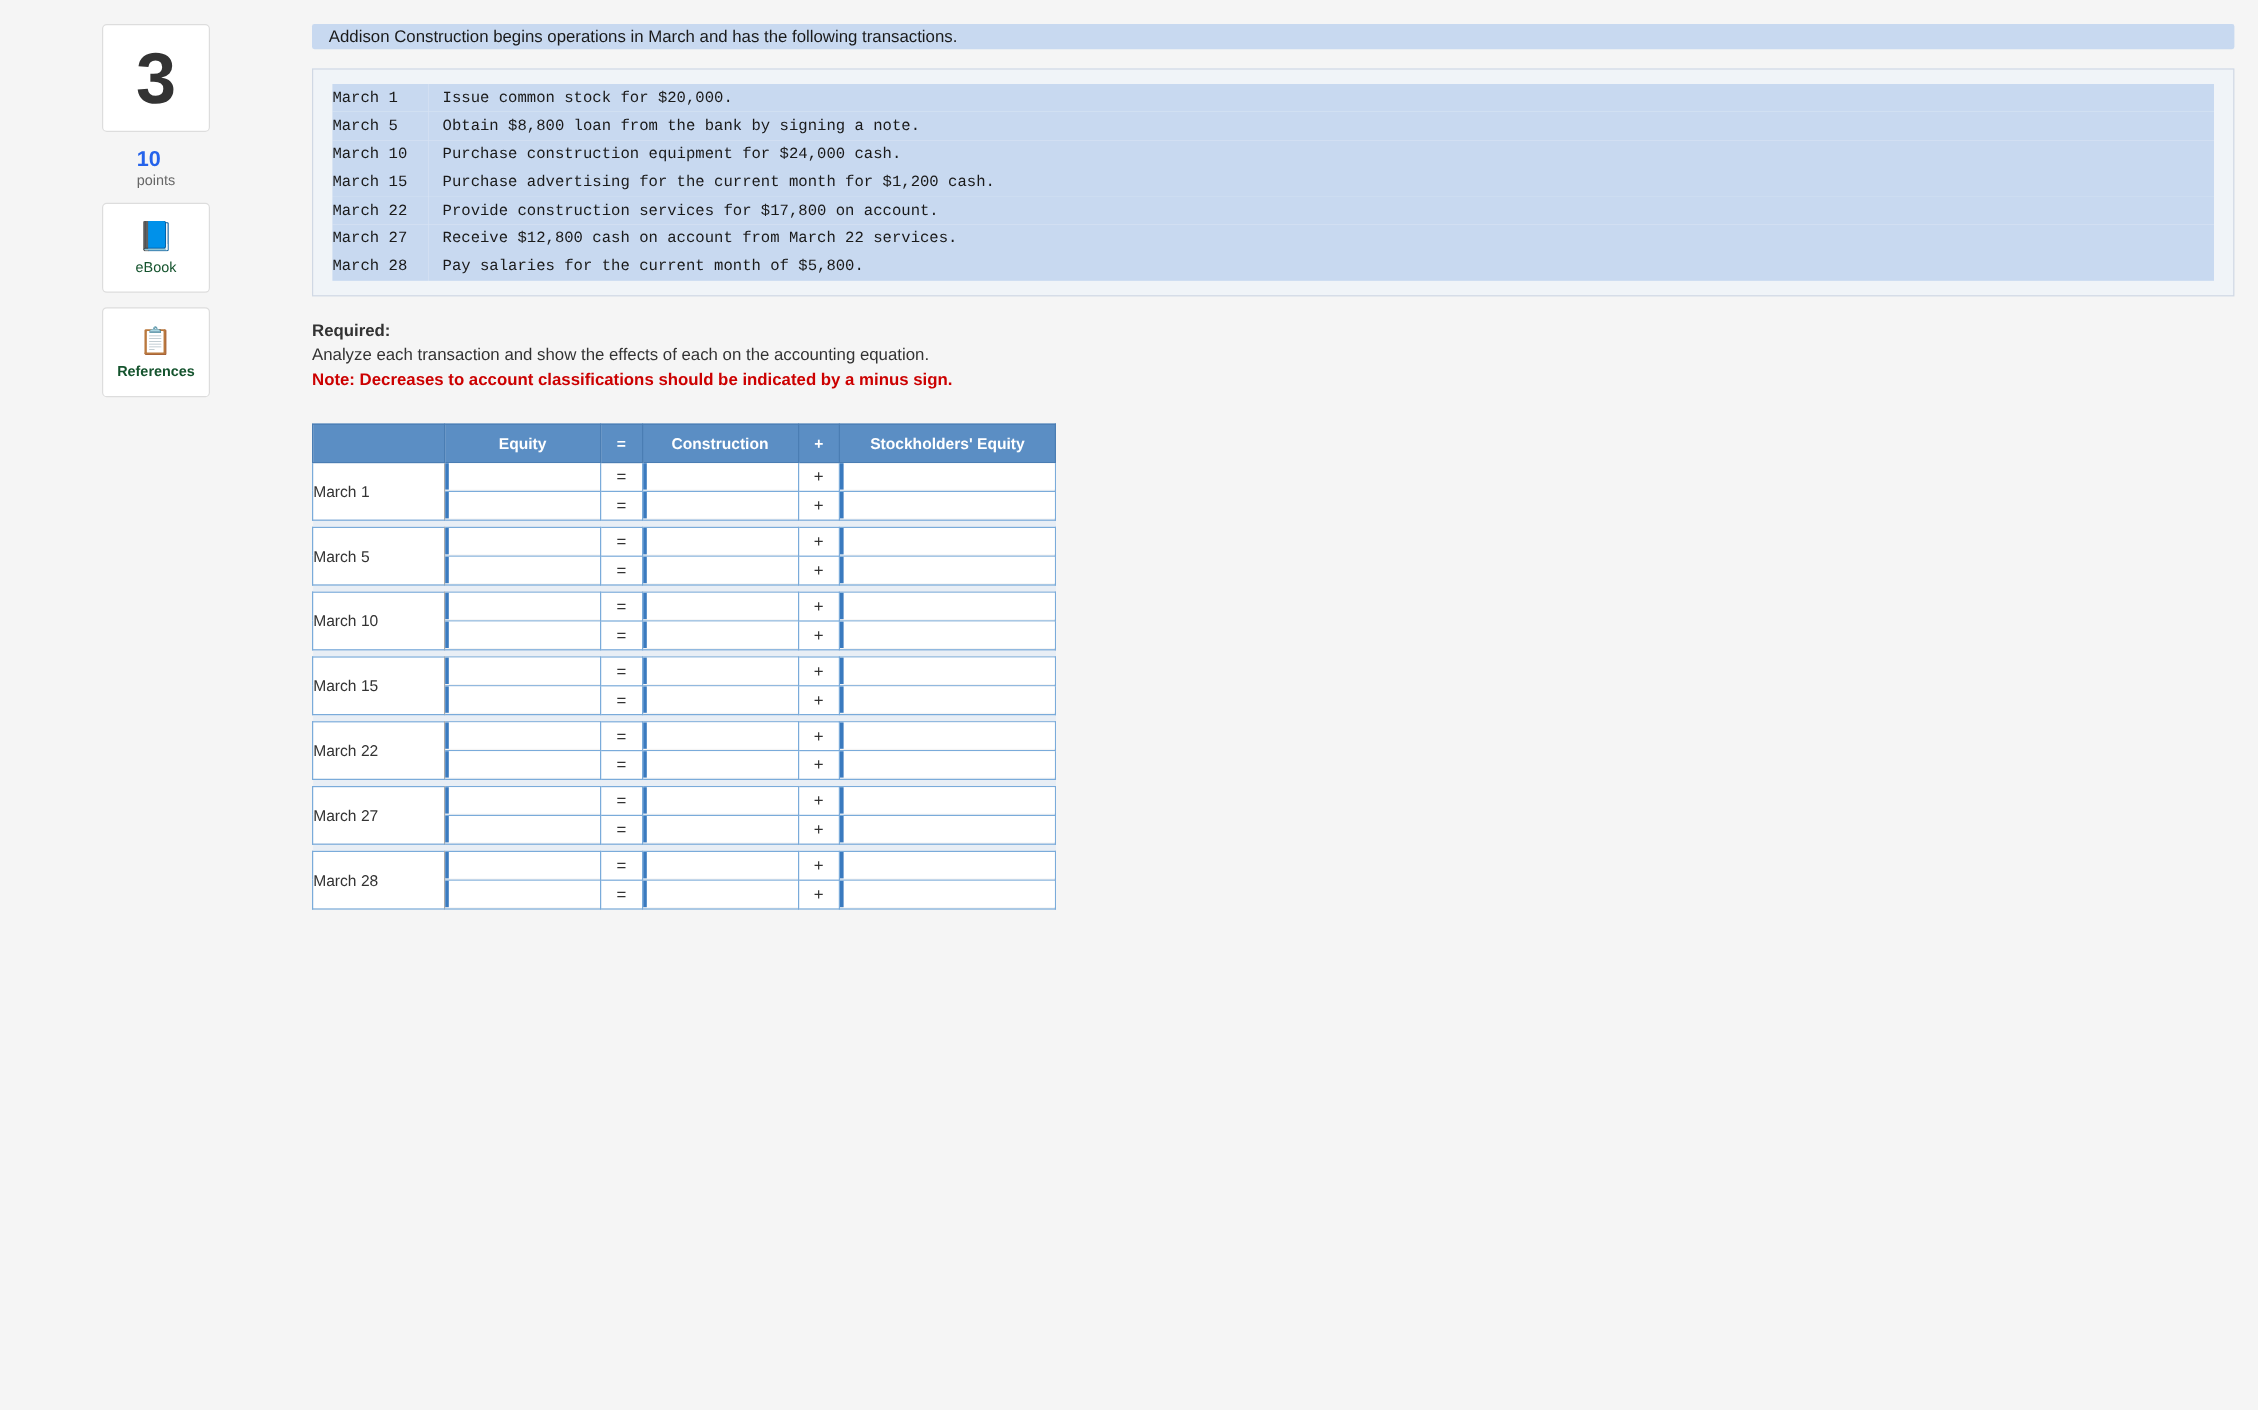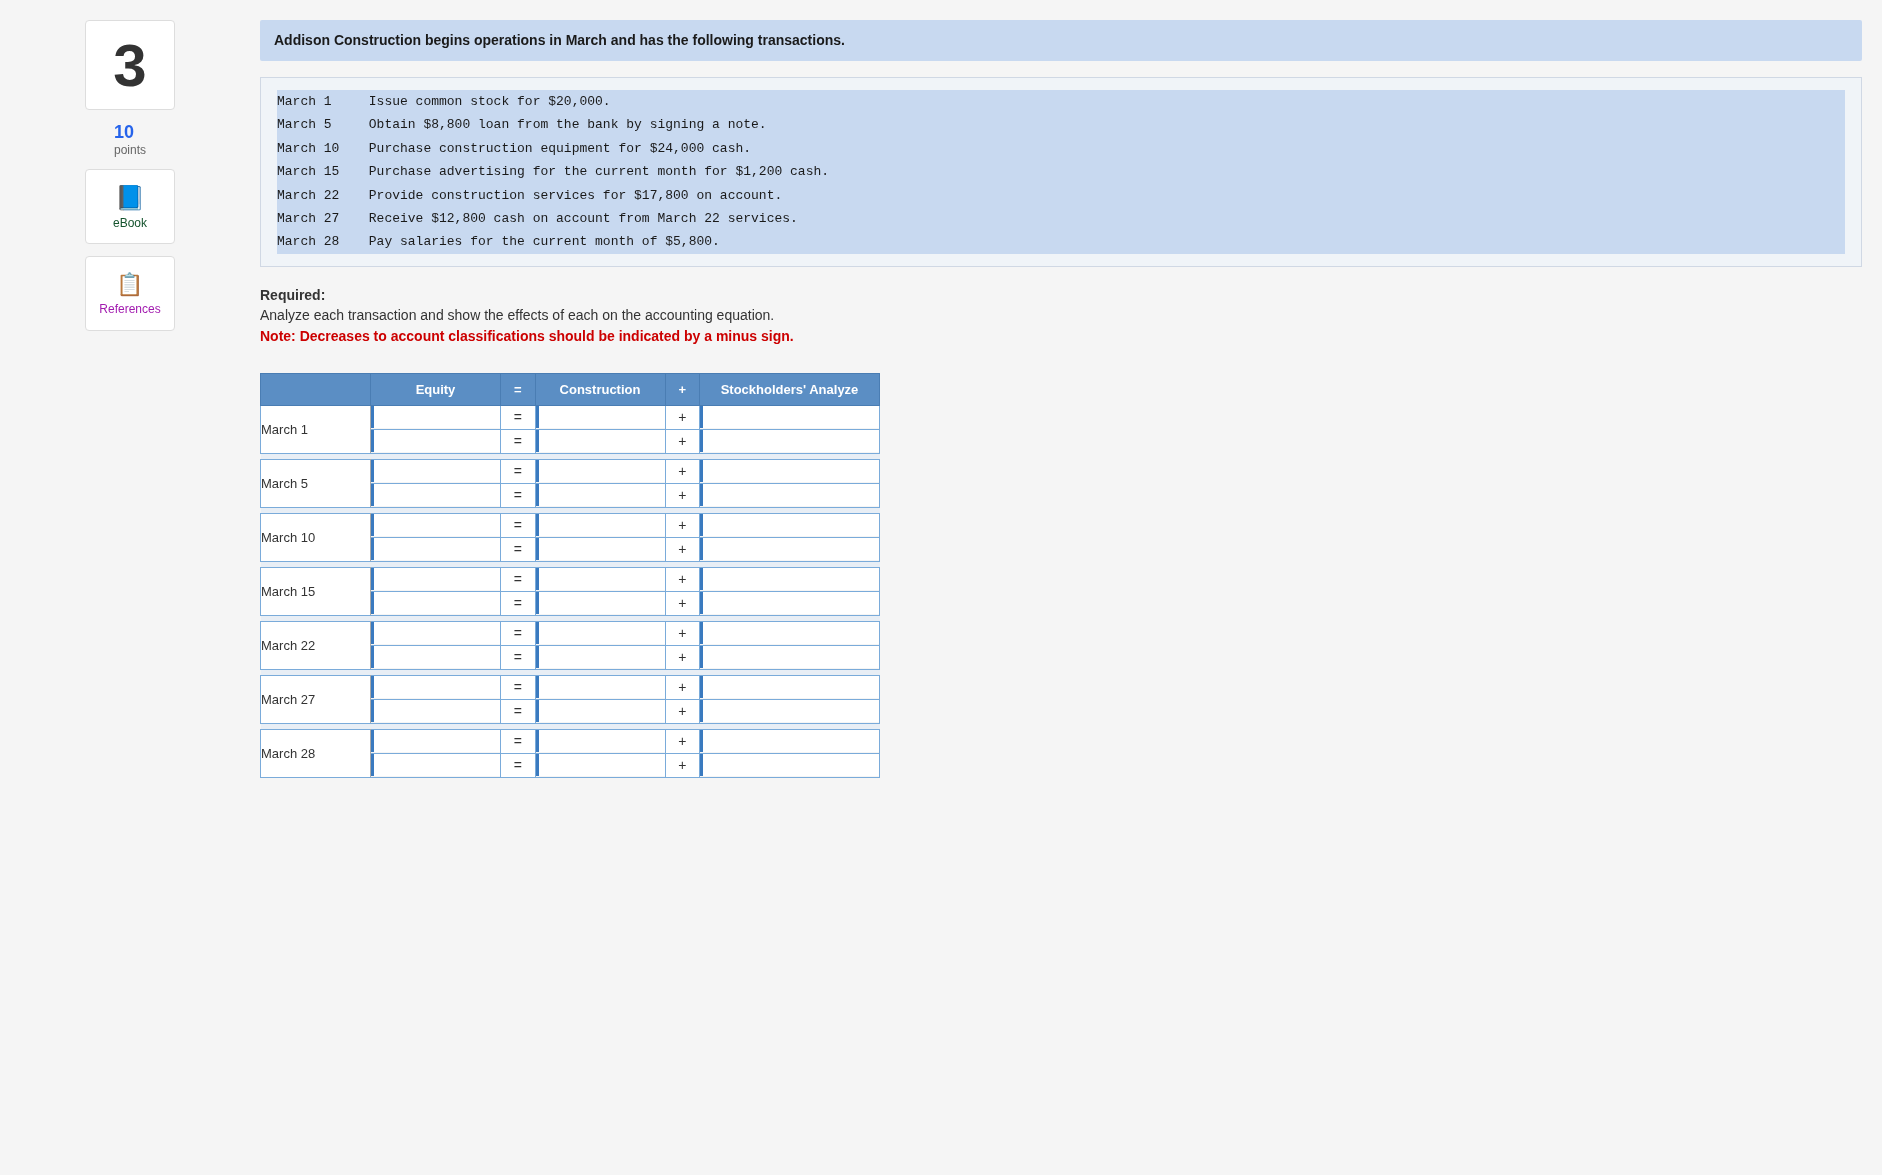--- a/index.html
+++ b/index.html
@@ -81,37 +81,37 @@
       justify-content: center;
       gap: 4px;
       cursor: pointer;
     }
     .references-icon {
       font-size: 22px;
       color: #555;
     }
     .references-label {
       font-size: 12px;
-      color: #a21caf;
+      color: #14532d;
+      font-weight: bold;
     }
     
     .main-content {
       flex: 1;
       display: flex;
       flex-direction: column;
       gap: 16px;
     }
     .question-text {
       background: #c8d9f0;
-      padding: 10px 14px;
+      padding: 0 14px;
       border-radius: 2px;
       font-size: 14px;
       color: #1a1a1a;
       line-height: 1.5;
-      font-weight: bold;
     }
     .transactions-block {
       background: #f0f4f8;
       border: 1px solid #d0d8e4;
       padding: 12px 16px;
       font-family: 'Courier New', monospace;
       font-size: 13px;
       line-height: 1.8;
       color: #1a1a1a;
     }
@@ -267,21 +267,21 @@
     </div>
 
     <table class="accounting-table">
       <thead>
         <tr>
           <th class="date-header" style="min-width:110px;"></th>
           <th style="min-width:130px;">Equity</th>
           <th class="equals-header">=</th>
           <th style="min-width:130px;">Construction</th>
           <th class="plus-header">+</th>
-          <th style="min-width:180px;">Stockholders' Analyze</th>
+          <th style="min-width:180px;">Stockholders' Equity</th>
         </tr>
       </thead>
       <tbody id="table-body">
       <tr>
     <td class="date-cell" rowspan="2" style="vertical-align:middle; border-right:1px solid #aaa;">March 1</td>
     <td style="padding:0;">
       <input class="input-field" type="text" style="">
     </td>
     <td class="operator-cell">=</td>
     <td style="padding:0;">

